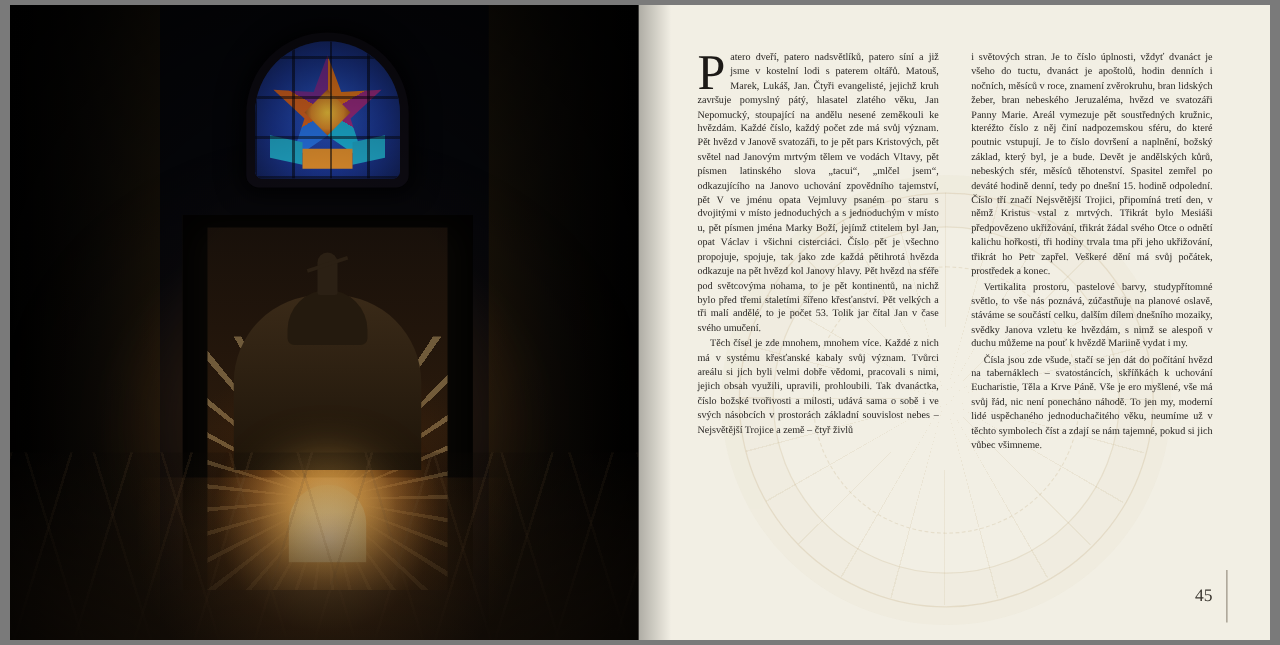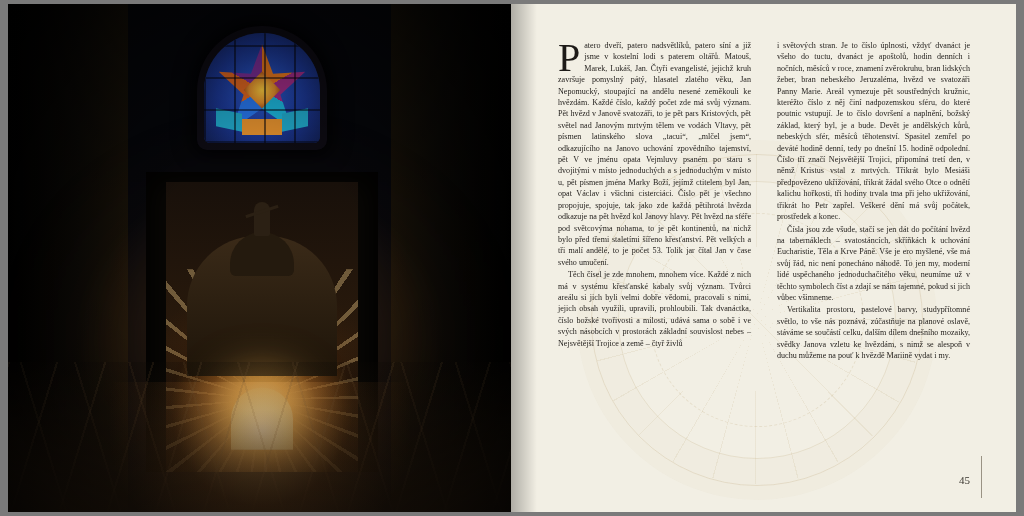--- a/index.html
+++ b/index.html
@@ -314,21 +314,21 @@
     font-family: "Liberation Serif", serif;
     font-size: 40px;
     line-height: 32px;
     padding: 2px 4px 0 0;
     color: #1d1a17;
   }
   .page-number {
     position: absolute;
     right: 46px;
     bottom: 26px;
-    font-size: 11px;
+    font-size: 14px;
     color: #3a362f;
   }
   .page-rule {
     position: absolute;
     right: 34px;
     bottom: 14px;
     width: 1px;
     height: 42px;
     background: #9a9384;
   }
@@ -384,22 +384,22 @@
     <div class="wm-spokes"></div>
     <div class="watermark"></div>
 
     <div class="columns">
       <div class="col">
         <p><span class="dropcap">P</span><span>atero dveří, patero nadsvětlíků, patero síní a již jsme v kostelní lodi s paterem oltářů. Matouš, Marek, Lukáš, Jan. Čtyři evangelisté, jejichž kruh završuje pomyslný pátý, hlasatel zlatého věku, Jan Nepomucký, stoupající na andělu nesené zeměkouli ke hvězdám. Každé číslo, každý počet zde má svůj význam. Pět hvězd v Janově svatozáři, to je pět pars Kristových, pět světel nad Janovým mrtvým tělem ve vodách Vltavy, pět písmen latinského slova „tacui“, „mlčel jsem“, odkazujícího na Janovo uchování zpovědního tajemství, pět V ve jménu opata Vejmluvy psaném po staru s dvojitými v místo jednoduchých a s jednoduchým v místo u, pět písmen jména Marky Boží, jejímž ctitelem byl Jan, opat Václav i všichni cisterciáci. Číslo pět je všechno propojuje, spojuje, tak jako zde každá pětihrotá hvězda odkazuje na pět hvězd kol Janovy hlavy. Pět hvězd na sféře pod světcovýma nohama, to je pět kontinentů, na nichž bylo před třemi staletími šířeno křesťanství. Pět velkých a tři malí andělé, to je počet 53. Tolik jar čítal Jan v čase svého umučení.</span></p>
         <p>Těch čísel je zde mnohem, mnohem více. Každé z nich má v systému křesťanské kabaly svůj význam. Tvůrci areálu si jich byli velmi dobře vědomi, pracovali s nimi, jejich obsah využili, upravili, prohloubili. Tak dvanáctka, číslo božské tvořivosti a milosti, udává sama o sobě i ve svých násobcích v prostorách základní souvislost nebes – Nejsvětější Trojice a země – čtyř živlů</p>
       </div>
       <div class="col">
         <p>i světových stran. Je to číslo úplnosti, vždyť dvanáct je všeho do tuctu, dvanáct je apoštolů, hodin denních i nočních, měsíců v roce, znamení zvěrokruhu, bran lidských žeber, bran nebeského Jeruzaléma, hvězd ve svatozáři Panny Marie. Areál vymezuje pět soustředných kružnic, kteréžto číslo z něj činí nadpozemskou sféru, do které poutnic vstupují. Je to číslo dovršení a naplnění, božský základ, který byl, je a bude. Devět je andělských kůrů, nebeských sfér, měsíců těhotenství. Spasitel zemřel po deváté hodině denní, tedy po dnešní 15. hodině odpolední. Číslo tří značí Nejsvětější Trojici, připomíná tretí den, v němž Kristus vstal z mrtvých. Třikrát bylo Mesiáši předpovězeno ukřižování, třikrát žádal svého Otce o odnětí kalichu hořkosti, tři hodiny trvala tma při jeho ukřižování, třikrát ho Petr zapřel. Veškeré dění má svůj počátek, prostředek a konec.</p>
+        <p>Vertikalita prostoru, pastelové barvy, studypřítomné světlo, to vše nás poznává, zúčastňuje na planové oslavě, stáváme se součástí celku, dalším dílem dnešního mozaiky, svědky Janova vzletu ke hvězdám, s nimž se alespoň v duchu můžeme na pouť k hvězdě Mariině vydat i my.</p>
         <p>Čísla jsou zde všude, stačí se jen dát do počítání hvězd na tabernáklech – svatostáncích, skříňkách k uchování Eucharistie, Těla a Krve Páně. Vše je ero myšlené, vše má svůj řád, nic není ponecháno náhodě. To jen my, moderní lidé uspěchaného jednoduchačitého věku, neumíme už v těchto symbolech číst a zdají se nám tajemné, pokud si jich vůbec všimneme.</p>
-        <p>Vertikalita prostoru, pastelové barvy, studypřítomné světlo, to vše nás poznává, zúčastňuje na planové oslavě, stáváme se součástí celku, dalším dílem dnešního mozaiky, svědky Janova vzletu ke hvězdám, s nimž se alespoň v duchu můžeme na pouť k hvězdě Mariině vydat i my.</p>
       </div>
     </div>
 
     <div class="page-number">45</div>
     <div class="page-rule"></div>
   </div>
 
   <div class="spine-shadow"></div>
 </div>
 

